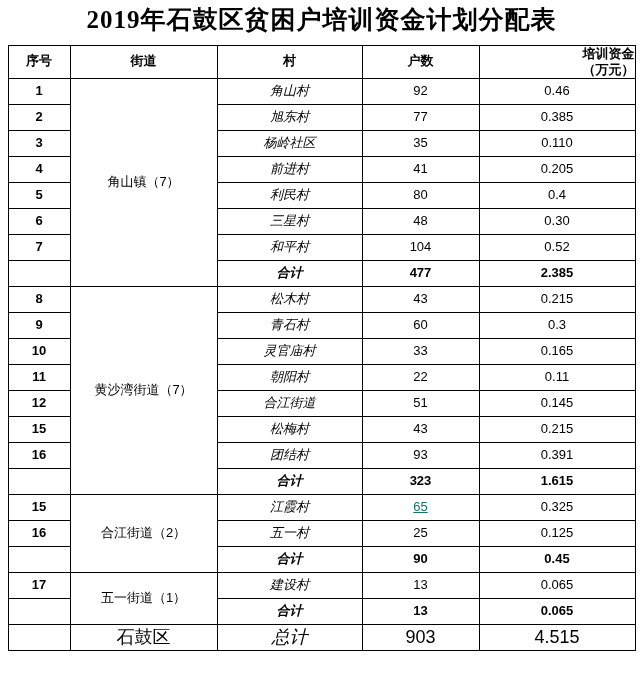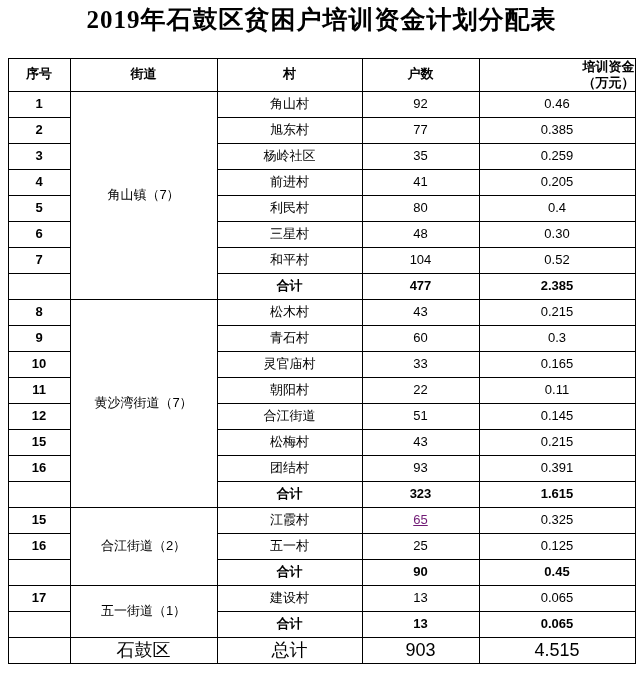--- a/index.html
+++ b/index.html
@@ -27,21 +27,21 @@
     font-weight: bold;
     letter-spacing: 1px;
     padding: 6px 0 8px 0;
     line-height: 1.1;
     white-space: nowrap;
   }
   table.grid {
     border-collapse: collapse;
     width: 627px;
     table-layout: fixed;
-    margin: 16px auto;
+    margin: 3px auto;
   }
   table.grid td, table.grid th {
     border: 1px solid #000000;
     text-align: center;
     vertical-align: middle;
     font-size: 13px;
     padding: 0;
     height: 25px;
     line-height: 1.15;
     font-family: "Liberation Sans", "DejaVu Sans", sans-serif;
@@ -58,30 +58,31 @@
   }
   td.seq {
     font-weight: bold;
     font-size: 13px;
   }
   td.street {
     font-size: 13px;
   }
   td.village {
     font-size: 13px;
+    font-style: italic;
   }
   tr.total-row td {
     font-weight: bold;
   }
   tr.grand-row td {
     font-weight: normal;
     font-size: 18px;
   }
   td.red {
-    color: #701a75;
+    color: #0f766e;
     text-decoration: underline;
   }
   .col-seq    { width: 62px; }
   .col-street { width: 147px; }
   .col-vill   { width: 145px; }
   .col-house  { width: 117px; }
   .col-fund   { width: 156px; }
 </style>
 </head>
 <body>
@@ -123,21 +124,21 @@
         <tr>
           <td class="seq">2</td>
           <td class="village">旭东村</td>
           <td>77</td>
           <td>0.385</td>
         </tr>
         <tr>
           <td class="seq">3</td>
           <td class="village">杨岭社区</td>
           <td>35</td>
-          <td>0.259</td>
+          <td>0.110</td>
         </tr>
         <tr>
           <td class="seq">4</td>
           <td class="village">前进村</td>
           <td>41</td>
           <td>0.205</td>
         </tr>
         <tr>
           <td class="seq">5</td>
           <td class="village">利民村</td>

